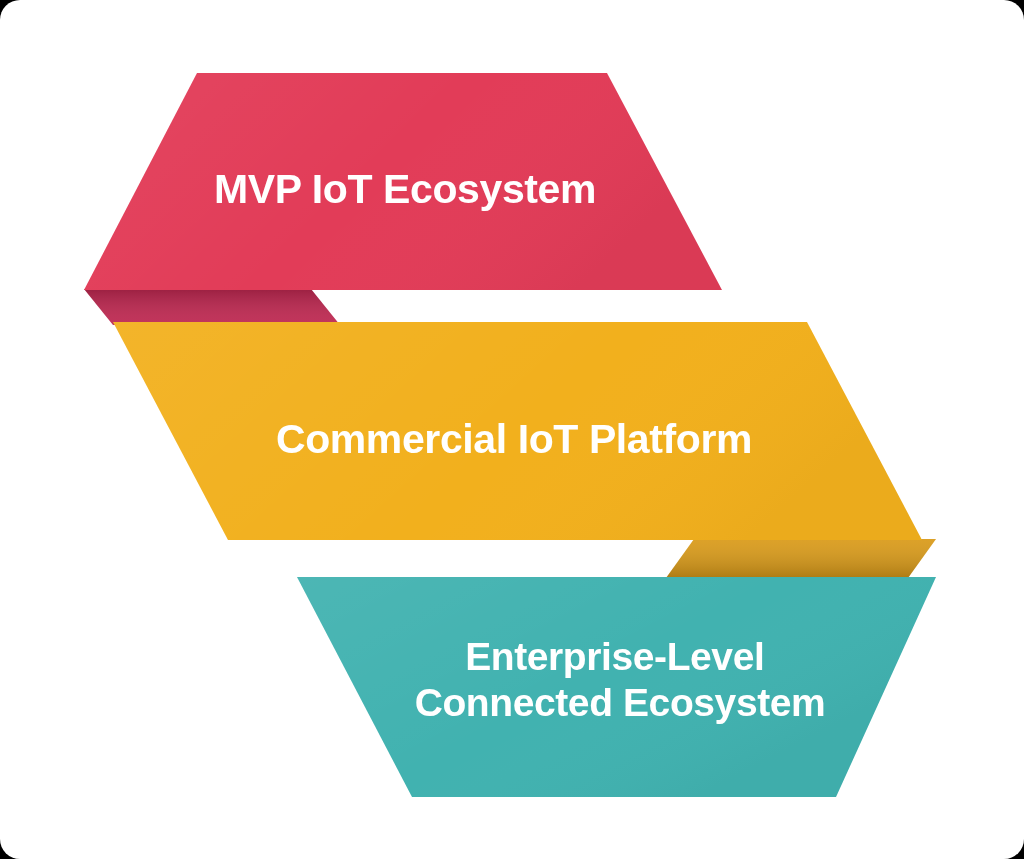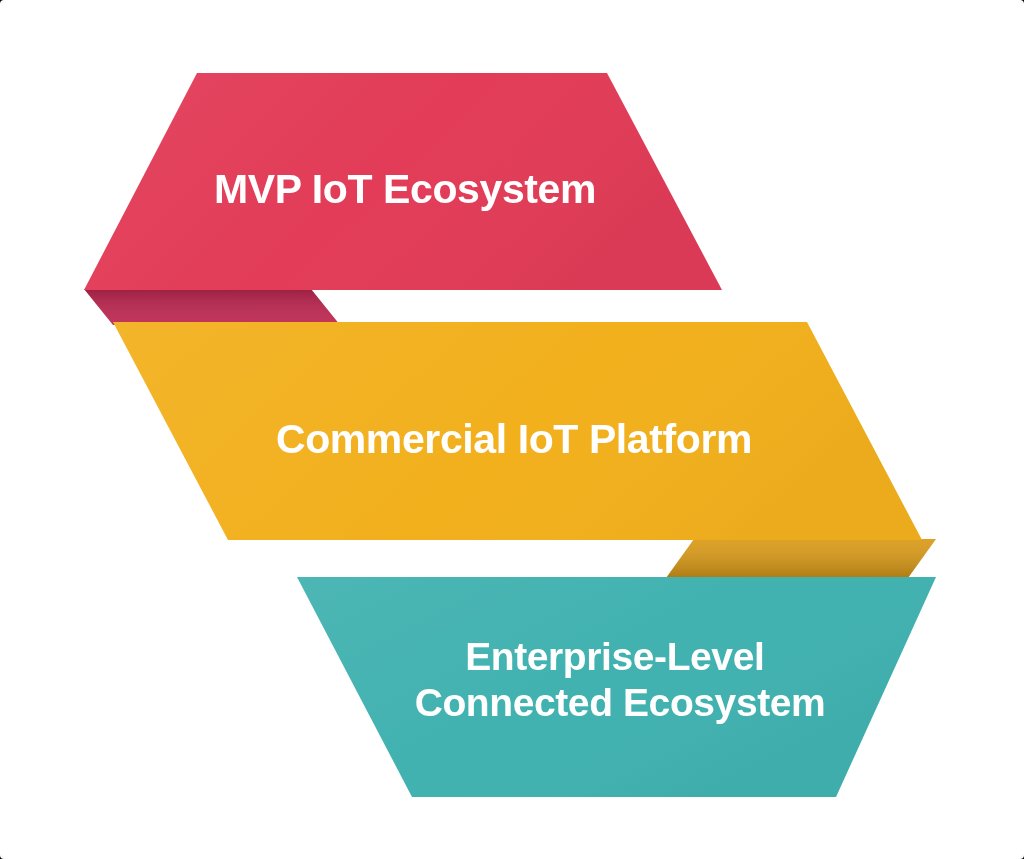--- a/index.html
+++ b/index.html
@@ -17,21 +17,21 @@
   #canvas {
     position: relative;
     width: 1024px;
     height: 859px;
     background: #000000;
   }
   #board {
     position: absolute;
     inset: 0;
     background: #ffffff;
-    border-radius: 4px;
+    border-radius: 20px;
     overflow: hidden;
     text-align: center;
   }
   svg#diagram {
     position: absolute;
     left: 0;
     top: 0;
     width: 1024px;
     height: 859px;
     display: block;

